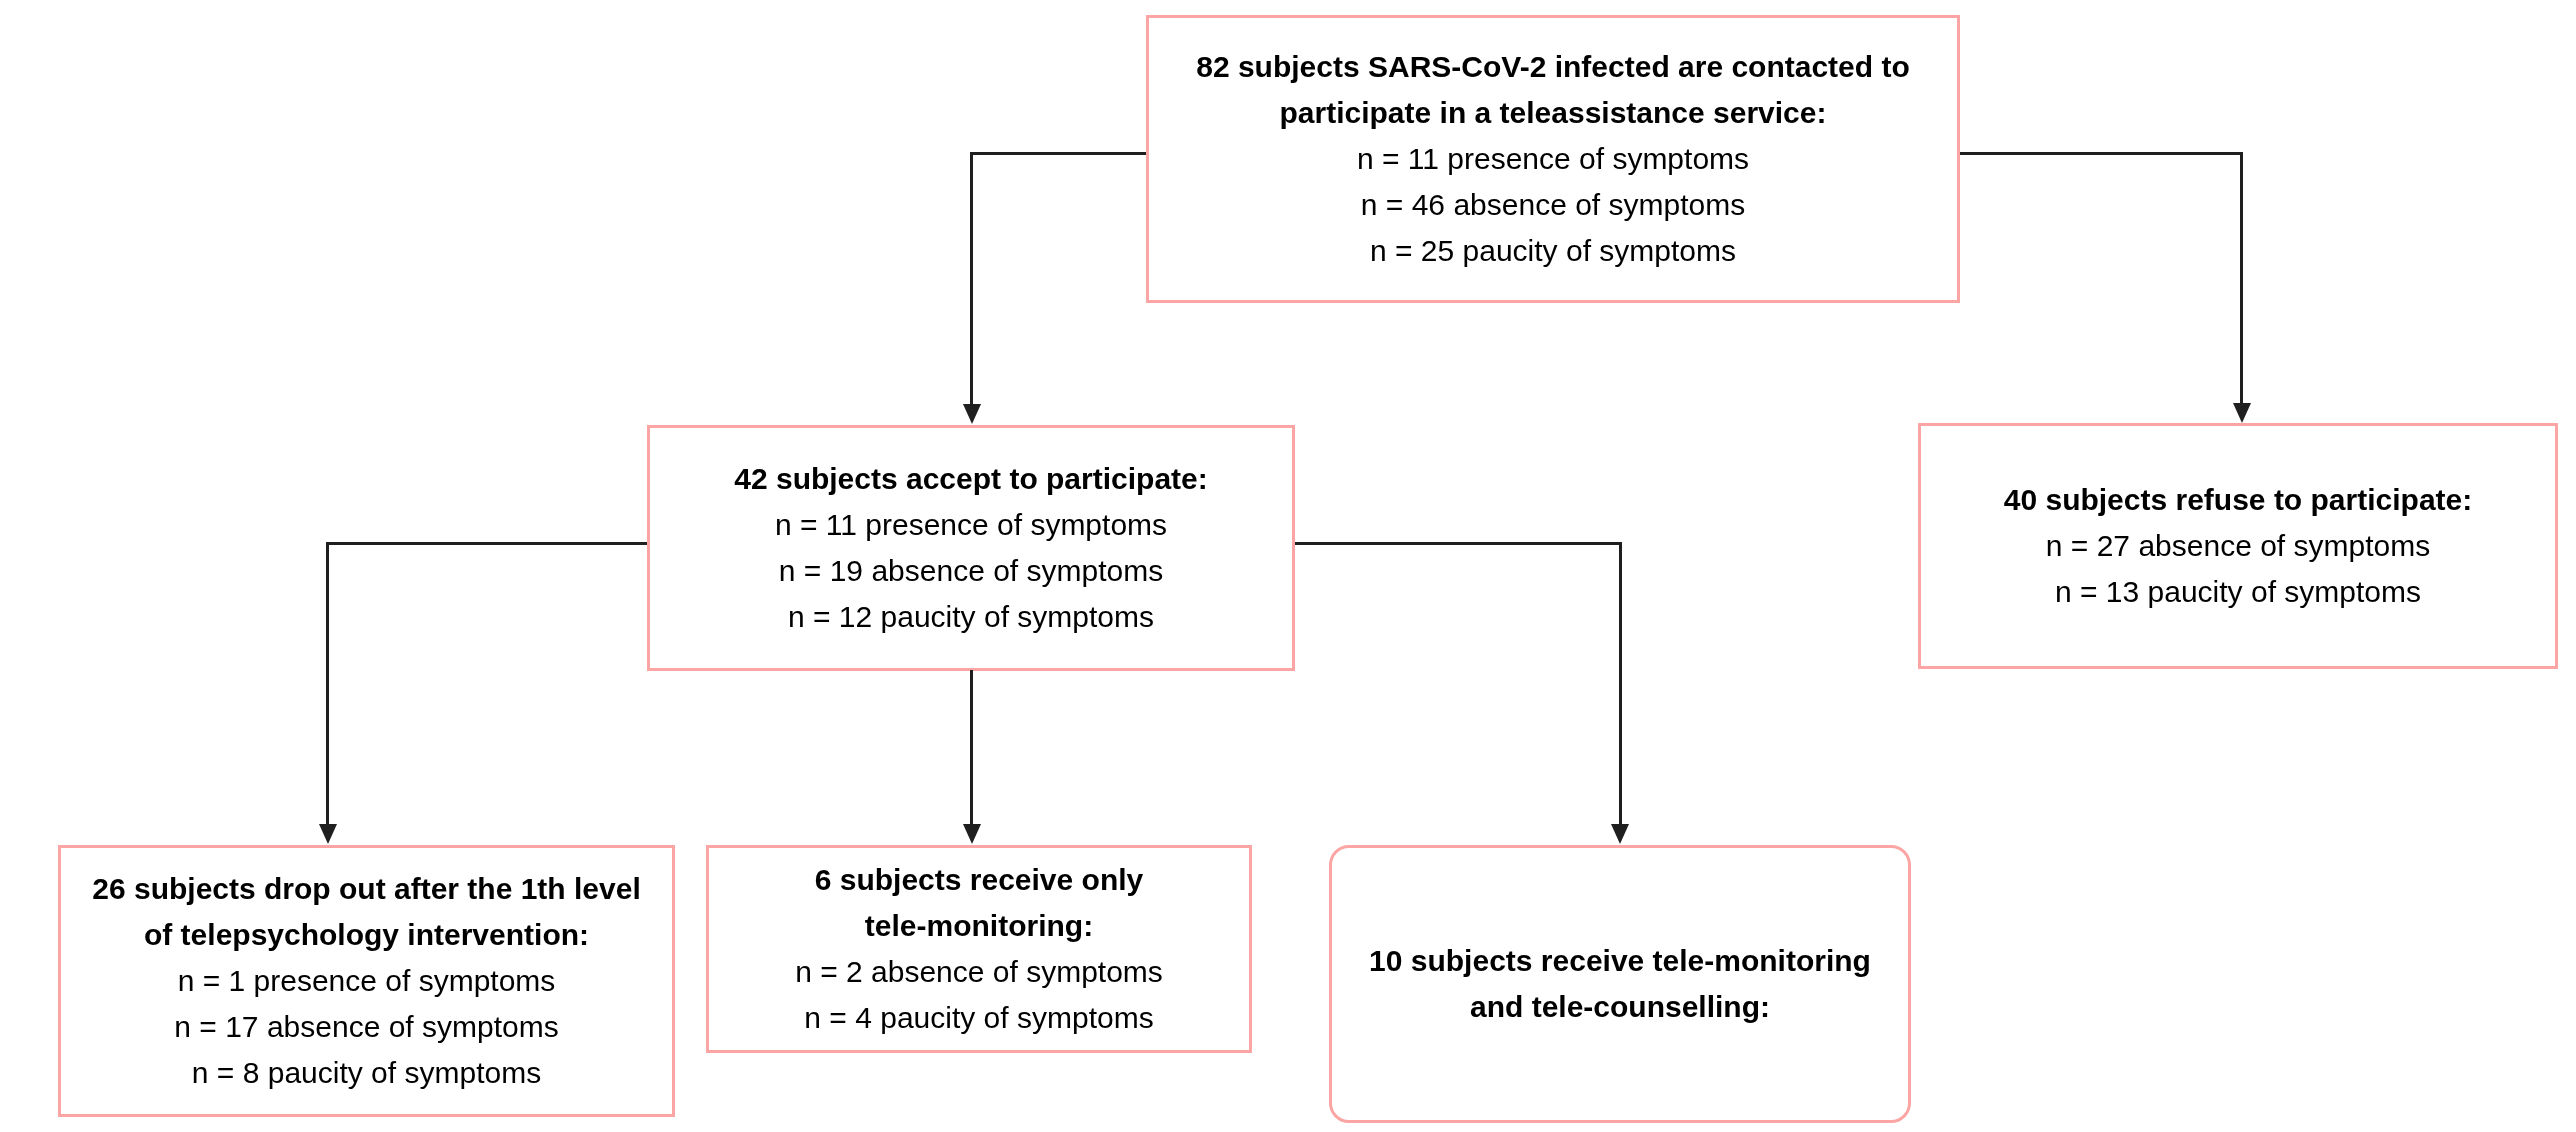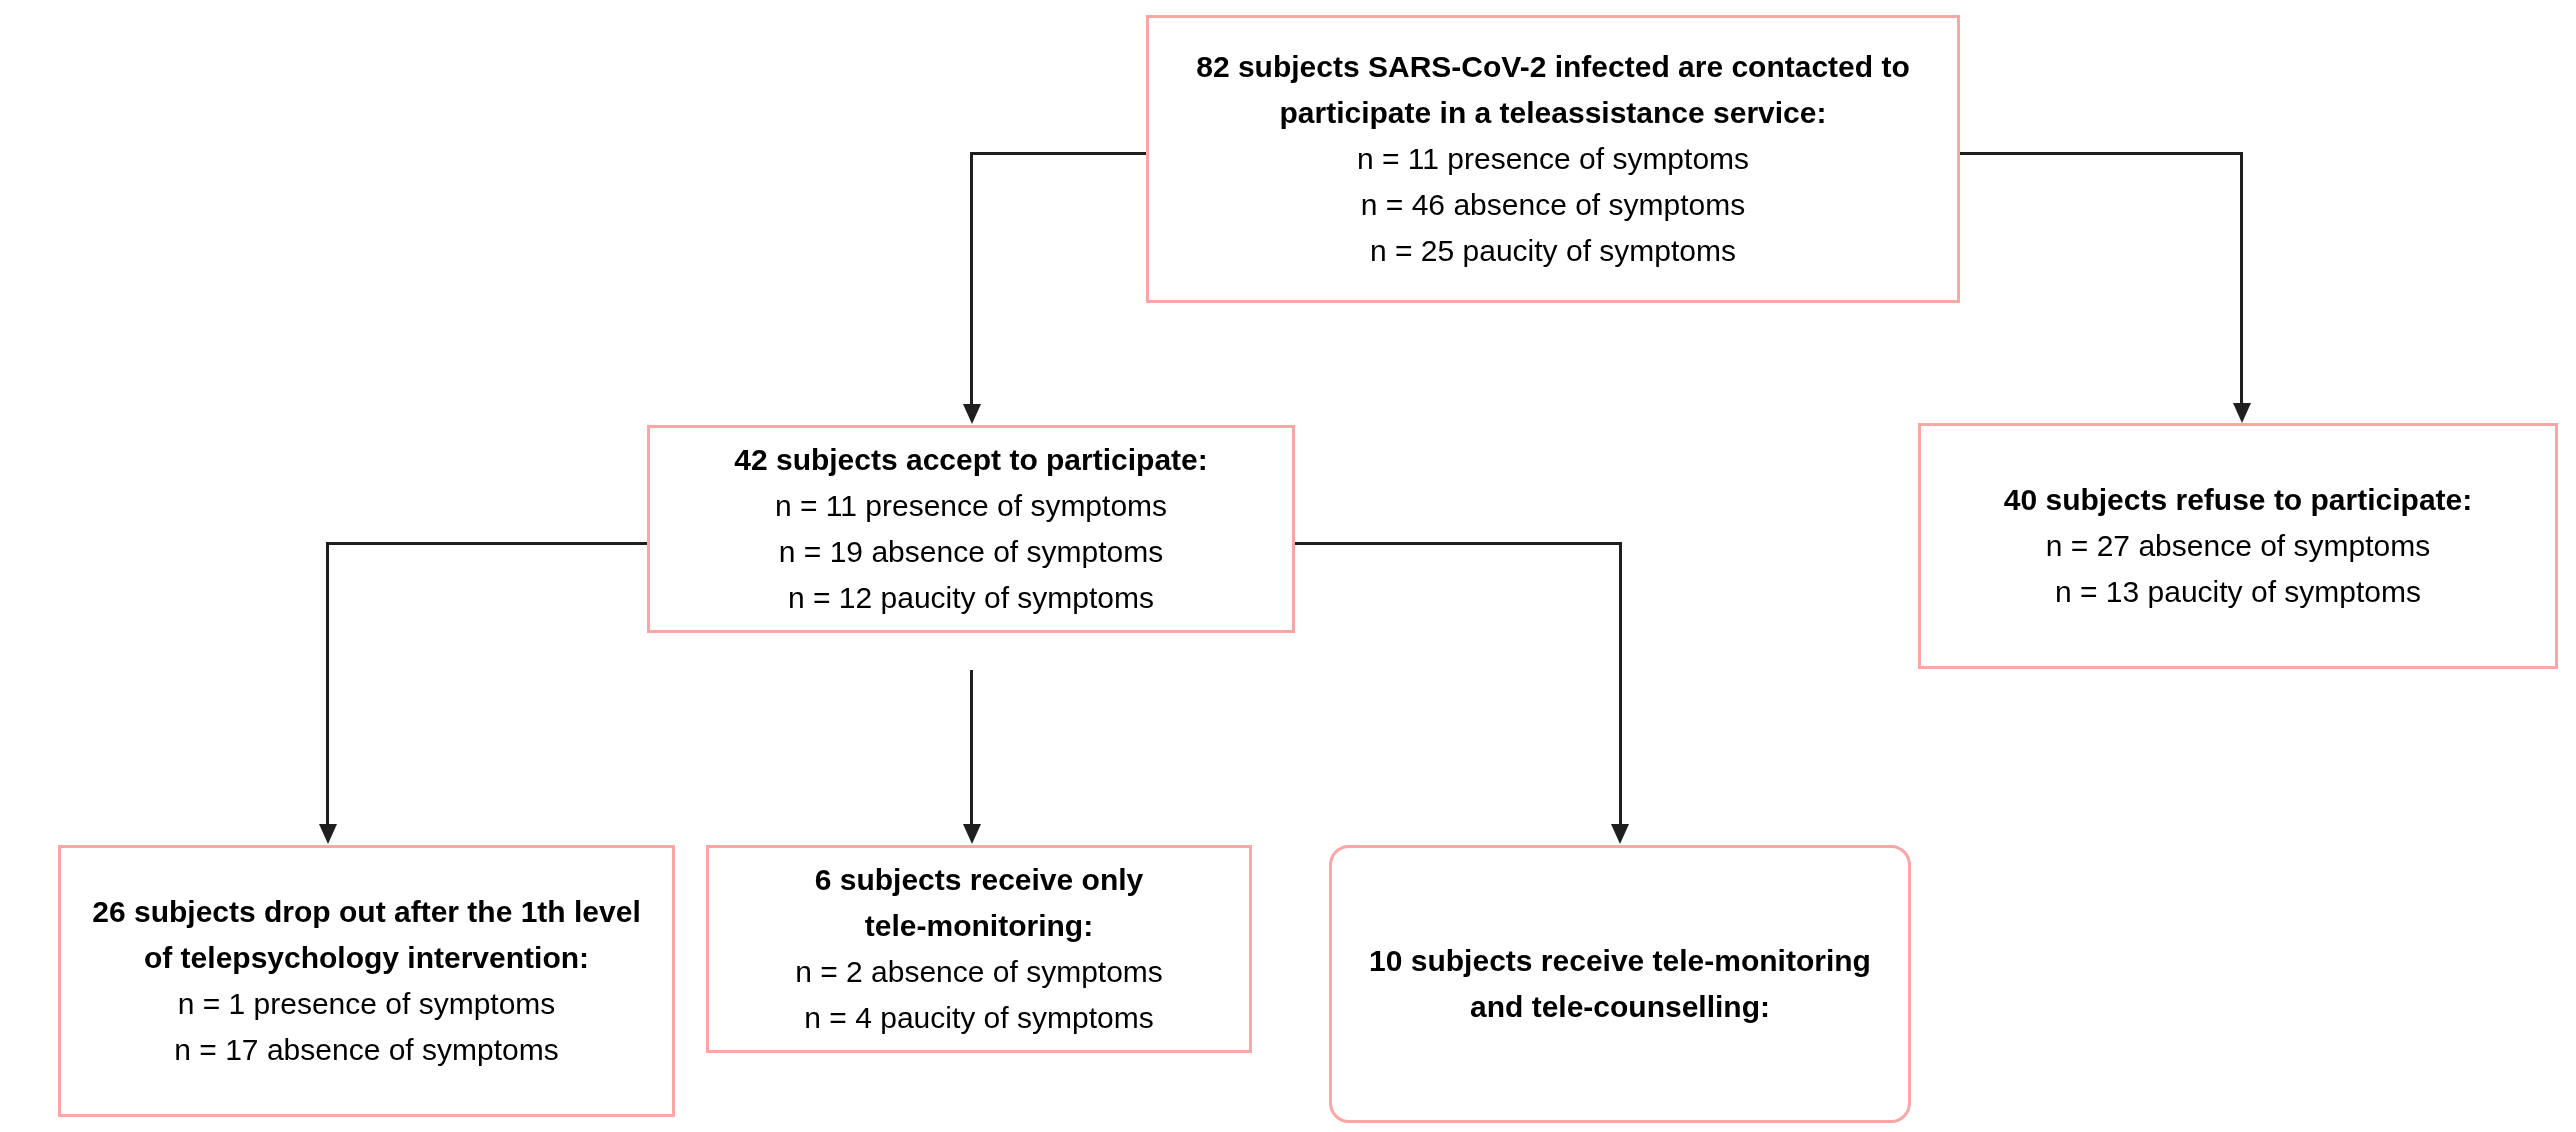--- a/index.html
+++ b/index.html
@@ -54,38 +54,39 @@
 <div id="canvas">
 
   <div class="box" style="left:1146px; top:15px; width:814px; height:288px;">
     <div class="line heading">82 subjects SARS-CoV-2 infected are contacted to</div>
     <div class="line heading">participate in a teleassistance service:</div>
     <div class="line">n = 11 presence of symptoms</div>
     <div class="line">n = 46 absence of symptoms</div>
     <div class="line">n = 25 paucity of symptoms</div>
   </div>
 
-  <div class="box" style="left:647px; top:425px; width:648px; height:208px;">
+  <div class="box" style="left:647px; top:425px; width:648px; height:246px;">
     <div class="line heading">42 subjects accept to participate:</div>
     <div class="line">n = 11 presence of symptoms</div>
     <div class="line">n = 19 absence of symptoms</div>
     <div class="line">n = 12 paucity of symptoms</div>
   </div>
 
   <div class="box" style="left:1918px; top:423px; width:640px; height:246px;">
     <div class="line heading">40 subjects refuse to participate:</div>
     <div class="line">n = 27 absence of symptoms</div>
     <div class="line">n = 13 paucity of symptoms</div>
   </div>
 
   <div class="box" style="left:19px; top:845px; width:617px; height:272px;margin-left:39px;">
     <div class="line heading">26 subjects drop out after the 1th level</div>
     <div class="line heading">of telepsychology intervention:</div>
     <div class="line">n = 1 presence of symptoms</div>
     <div class="line">n = 17 absence of symptoms</div>
+    <div class="line">n = 8 paucity of symptoms</div>
   </div>
 
   <div class="box" style="left:706px; top:845px; width:546px; height:208px;">
     <div class="line heading">6 subjects receive only</div>
     <div class="line heading">tele-monitoring:</div>
     <div class="line">n = 2 absence of symptoms</div>
     <div class="line">n = 4 paucity of symptoms</div>
   </div>
 
   <div class="box" style="left:1329px; top:845px; width:582px; height:278px;border-radius:20px;">

